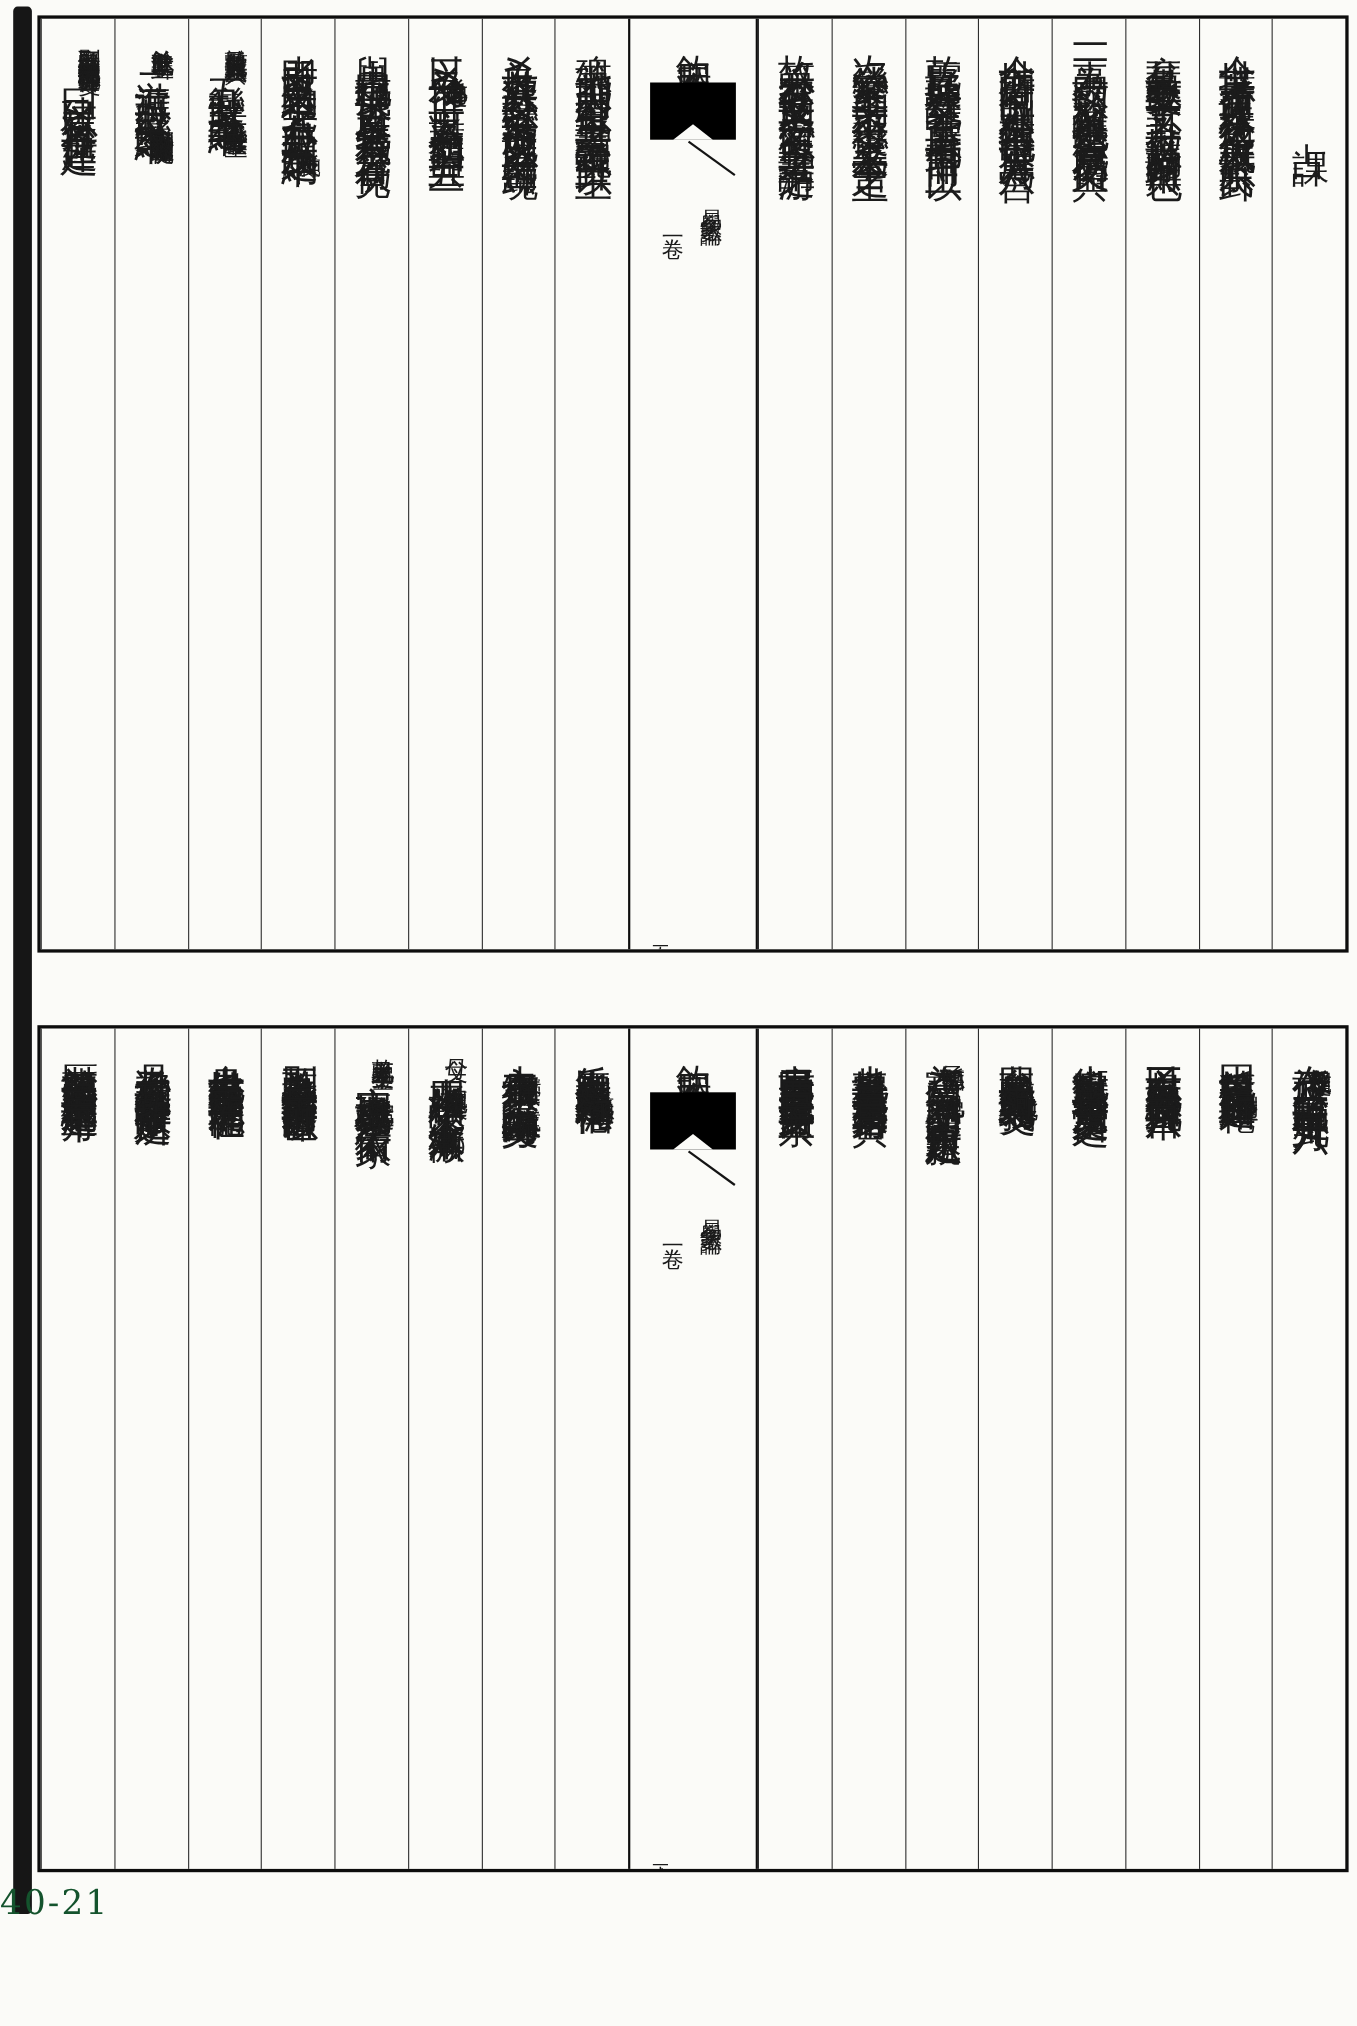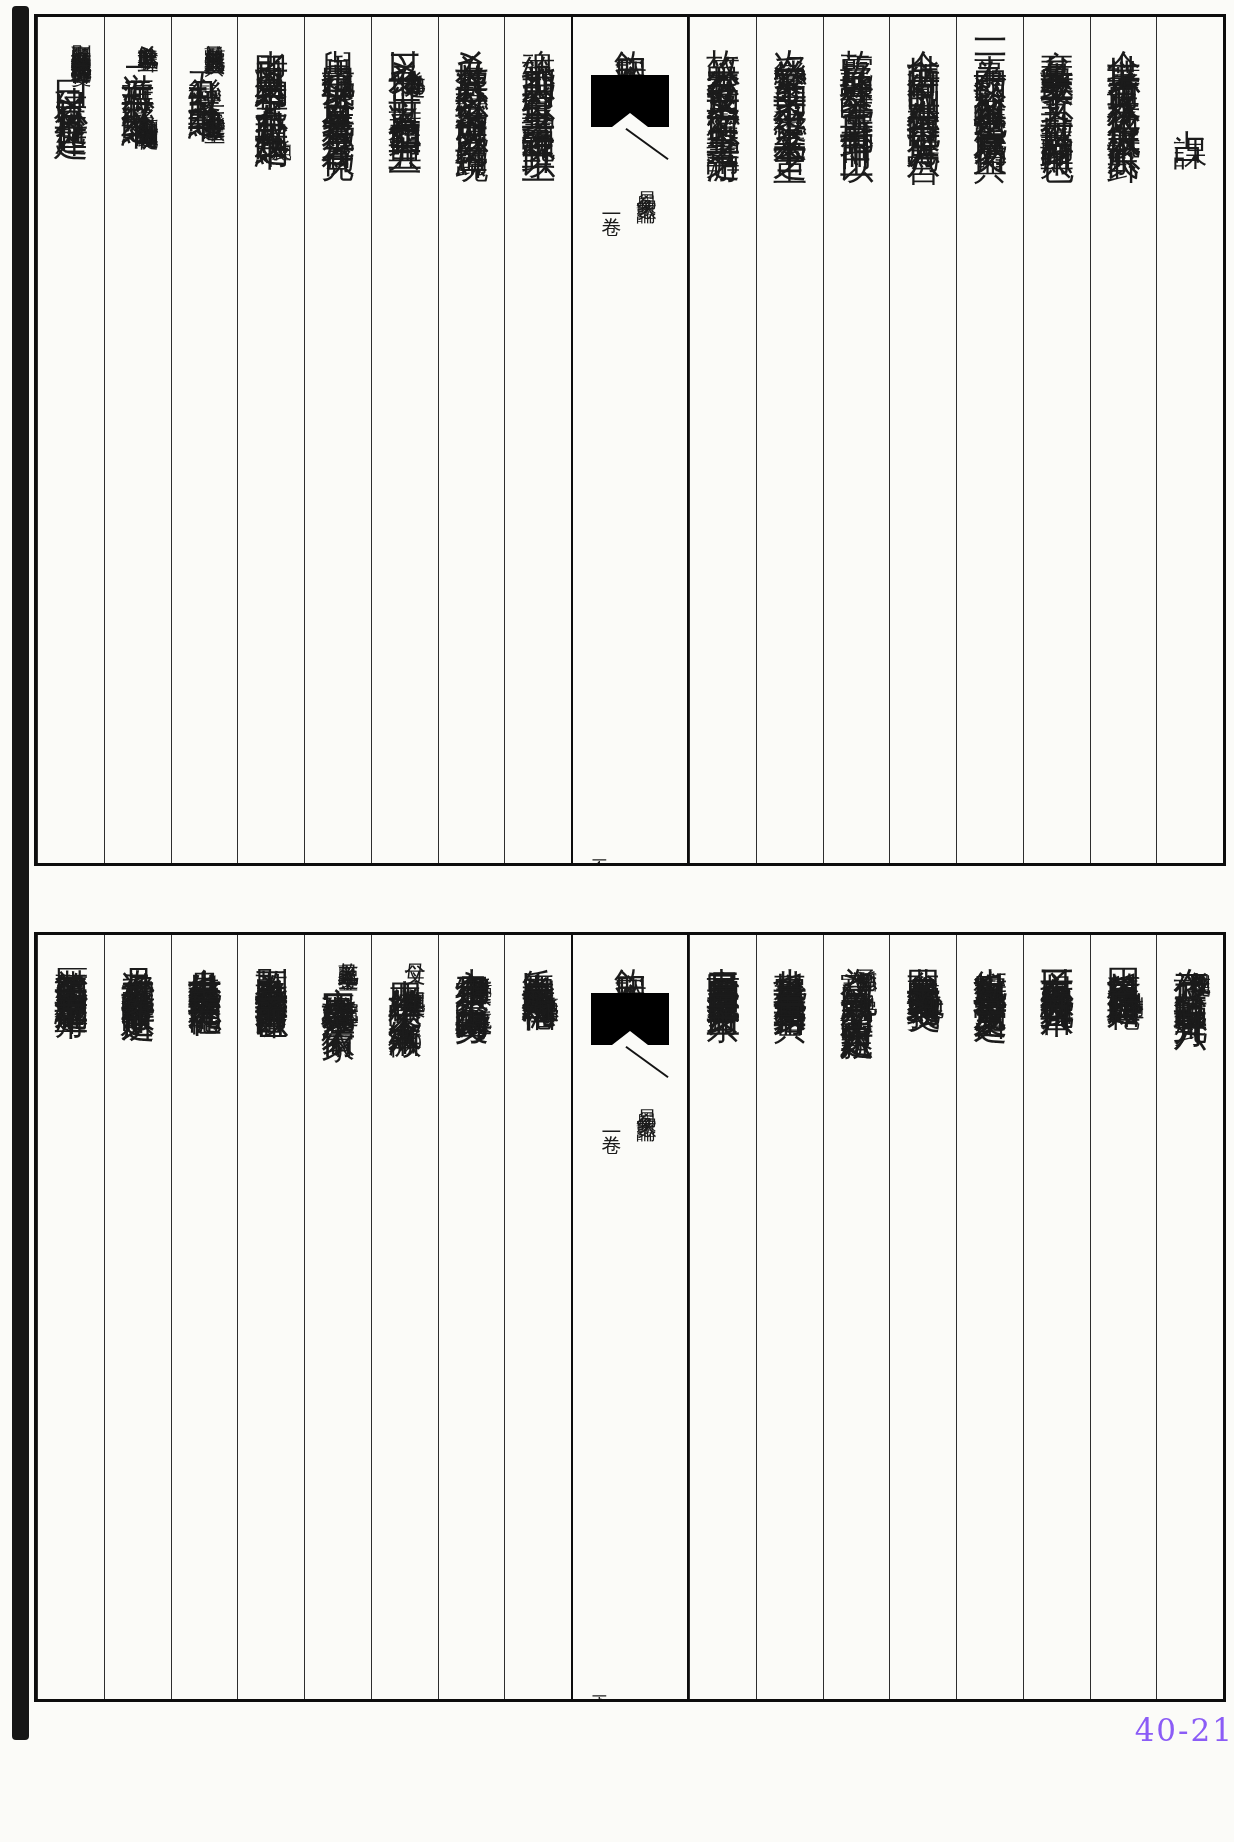--- a/index.html
+++ b/index.html
@@ -58,22 +58,22 @@
   .bx-stroke{width:52px;height:2px;background:#141414;transform:rotate(36deg);margin:16px 0 0 34px;flex:0 0 auto;}
   .bx-work-wrap{display:flex;flex-direction:row-reverse;margin-top:30px;gap:8px;}
   .bx-work,.bx-juan{writing-mode:vertical-rl;text-orientation:upright;font-size:20px;letter-spacing:3px;}
   .bx-juan{padding-top:26px;}
   .bx-folio{
     margin-top:auto;margin-bottom:14px;align-self:flex-start;margin-left:16px;
     writing-mode:vertical-rl;text-orientation:upright;font-size:17px;letter-spacing:1px;
   }
 
   .page-number{
-    position:absolute;left:0;right:0;top:1712px;text-align:right;
-    font-size:31px;letter-spacing:2px;color:#8b5cf6;
+    position:absolute;left:0;right:0;top:1712px;text-align:left;
+    font-size:31px;letter-spacing:2px;color:#14532d;
   }
 </style>
 </head>
 <body>
 
 <div class="scan-strip"></div>
 <div class="scan-speck" style="left:902px;top:758px;width:8px;height:5px;"></div>
 
 <div class="block block-top">
   <div class="cols">

